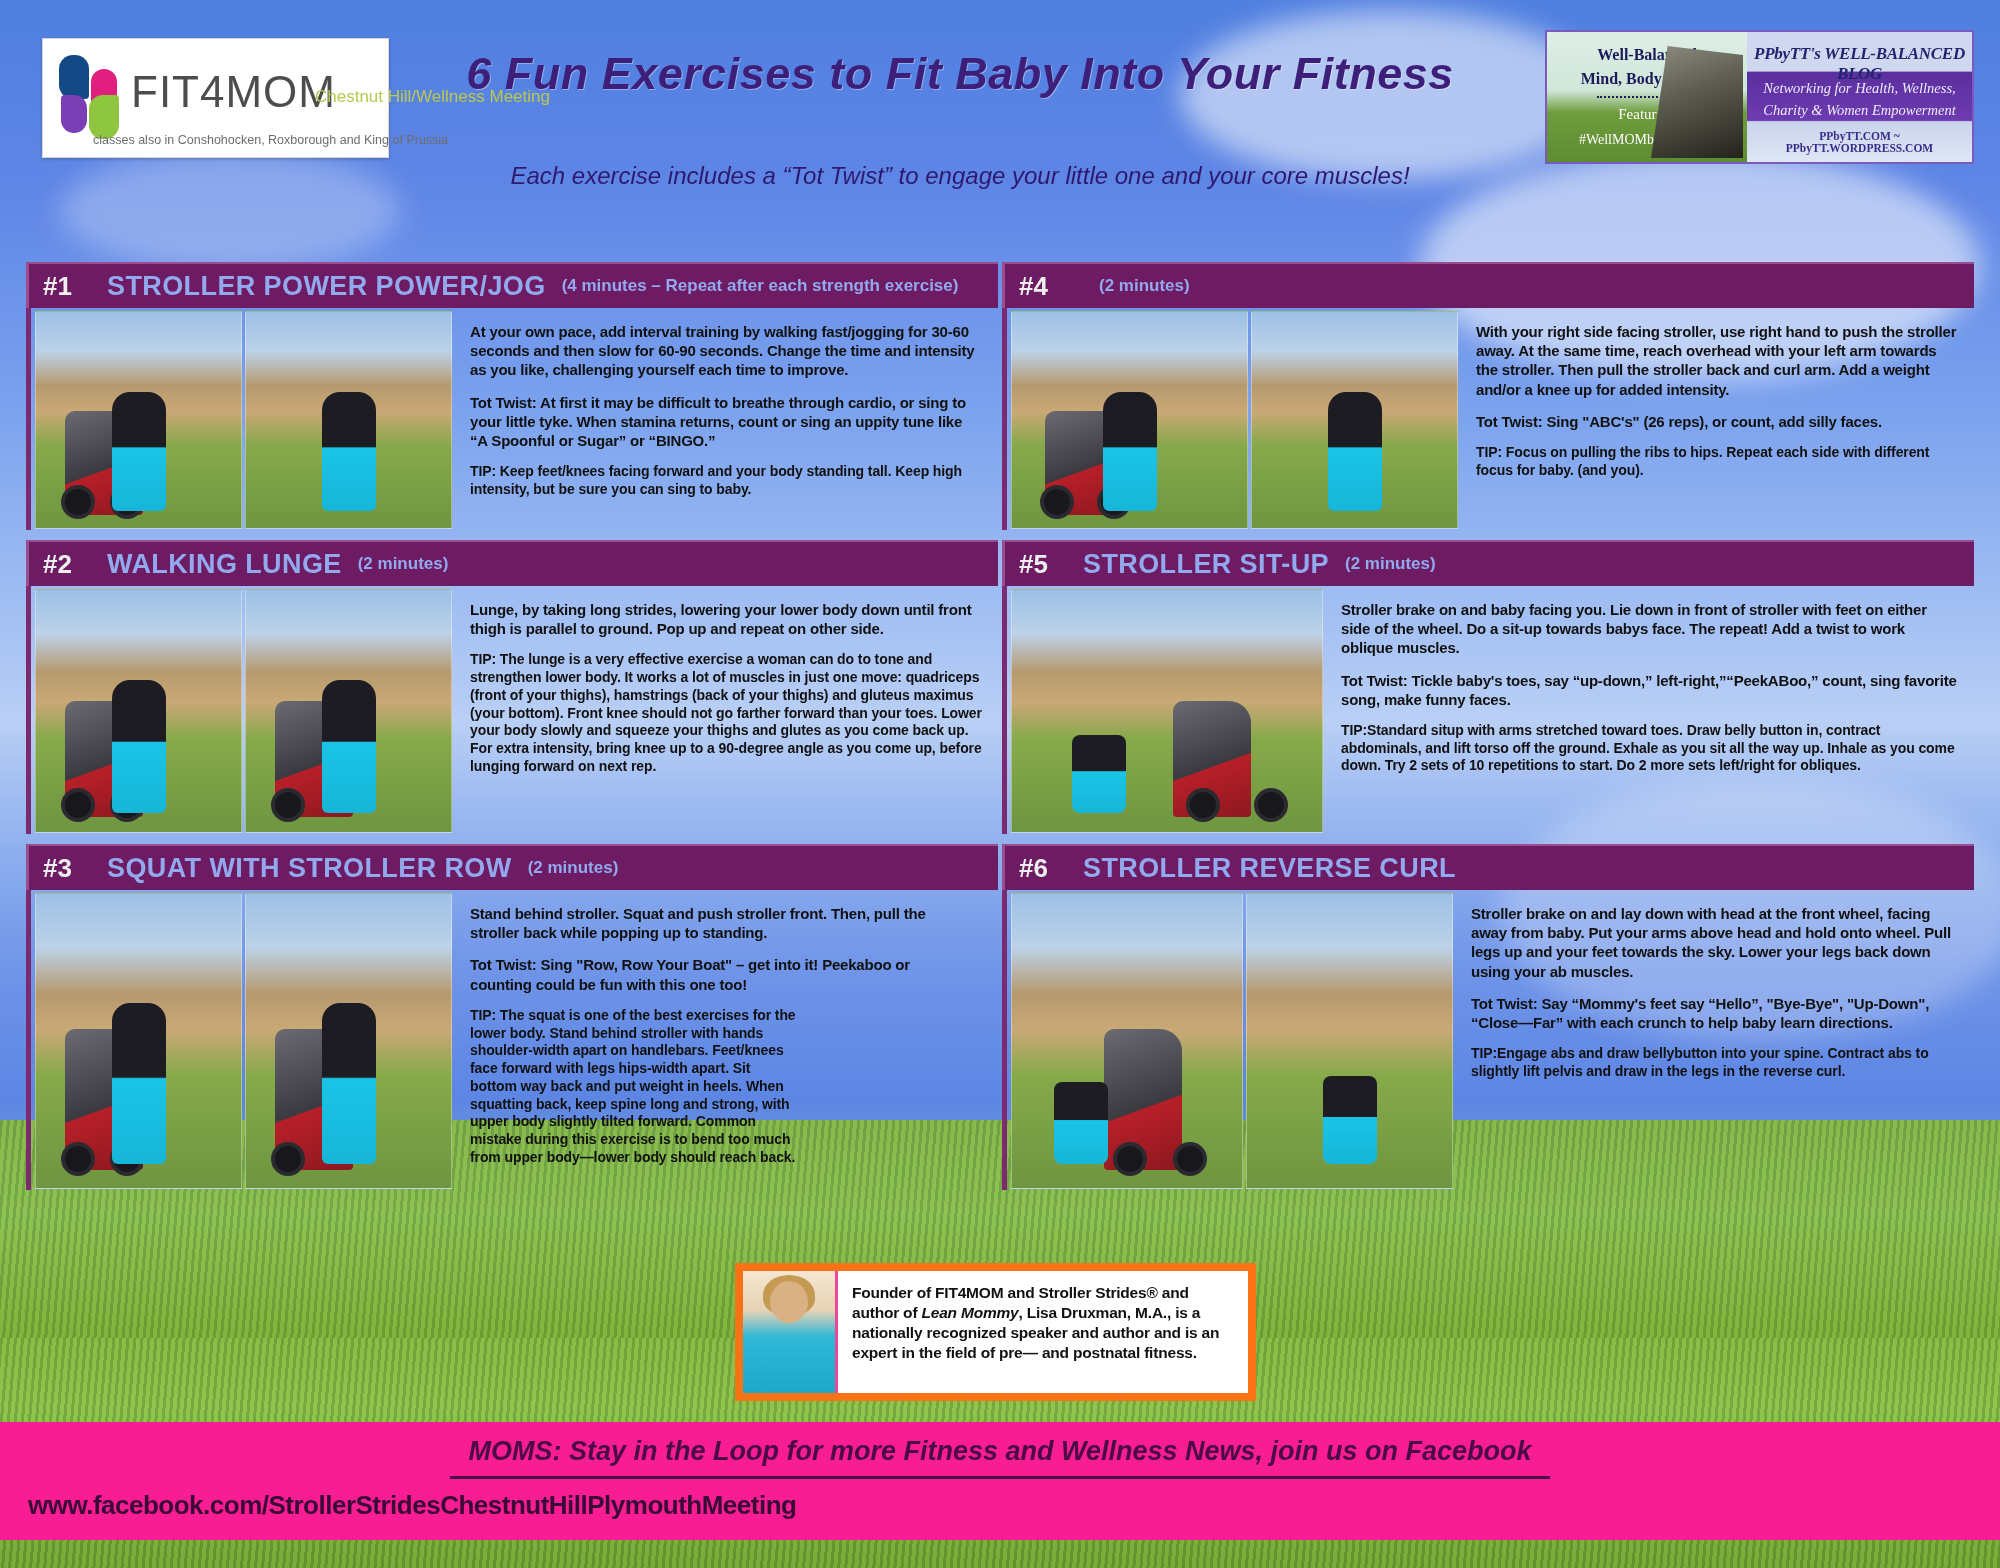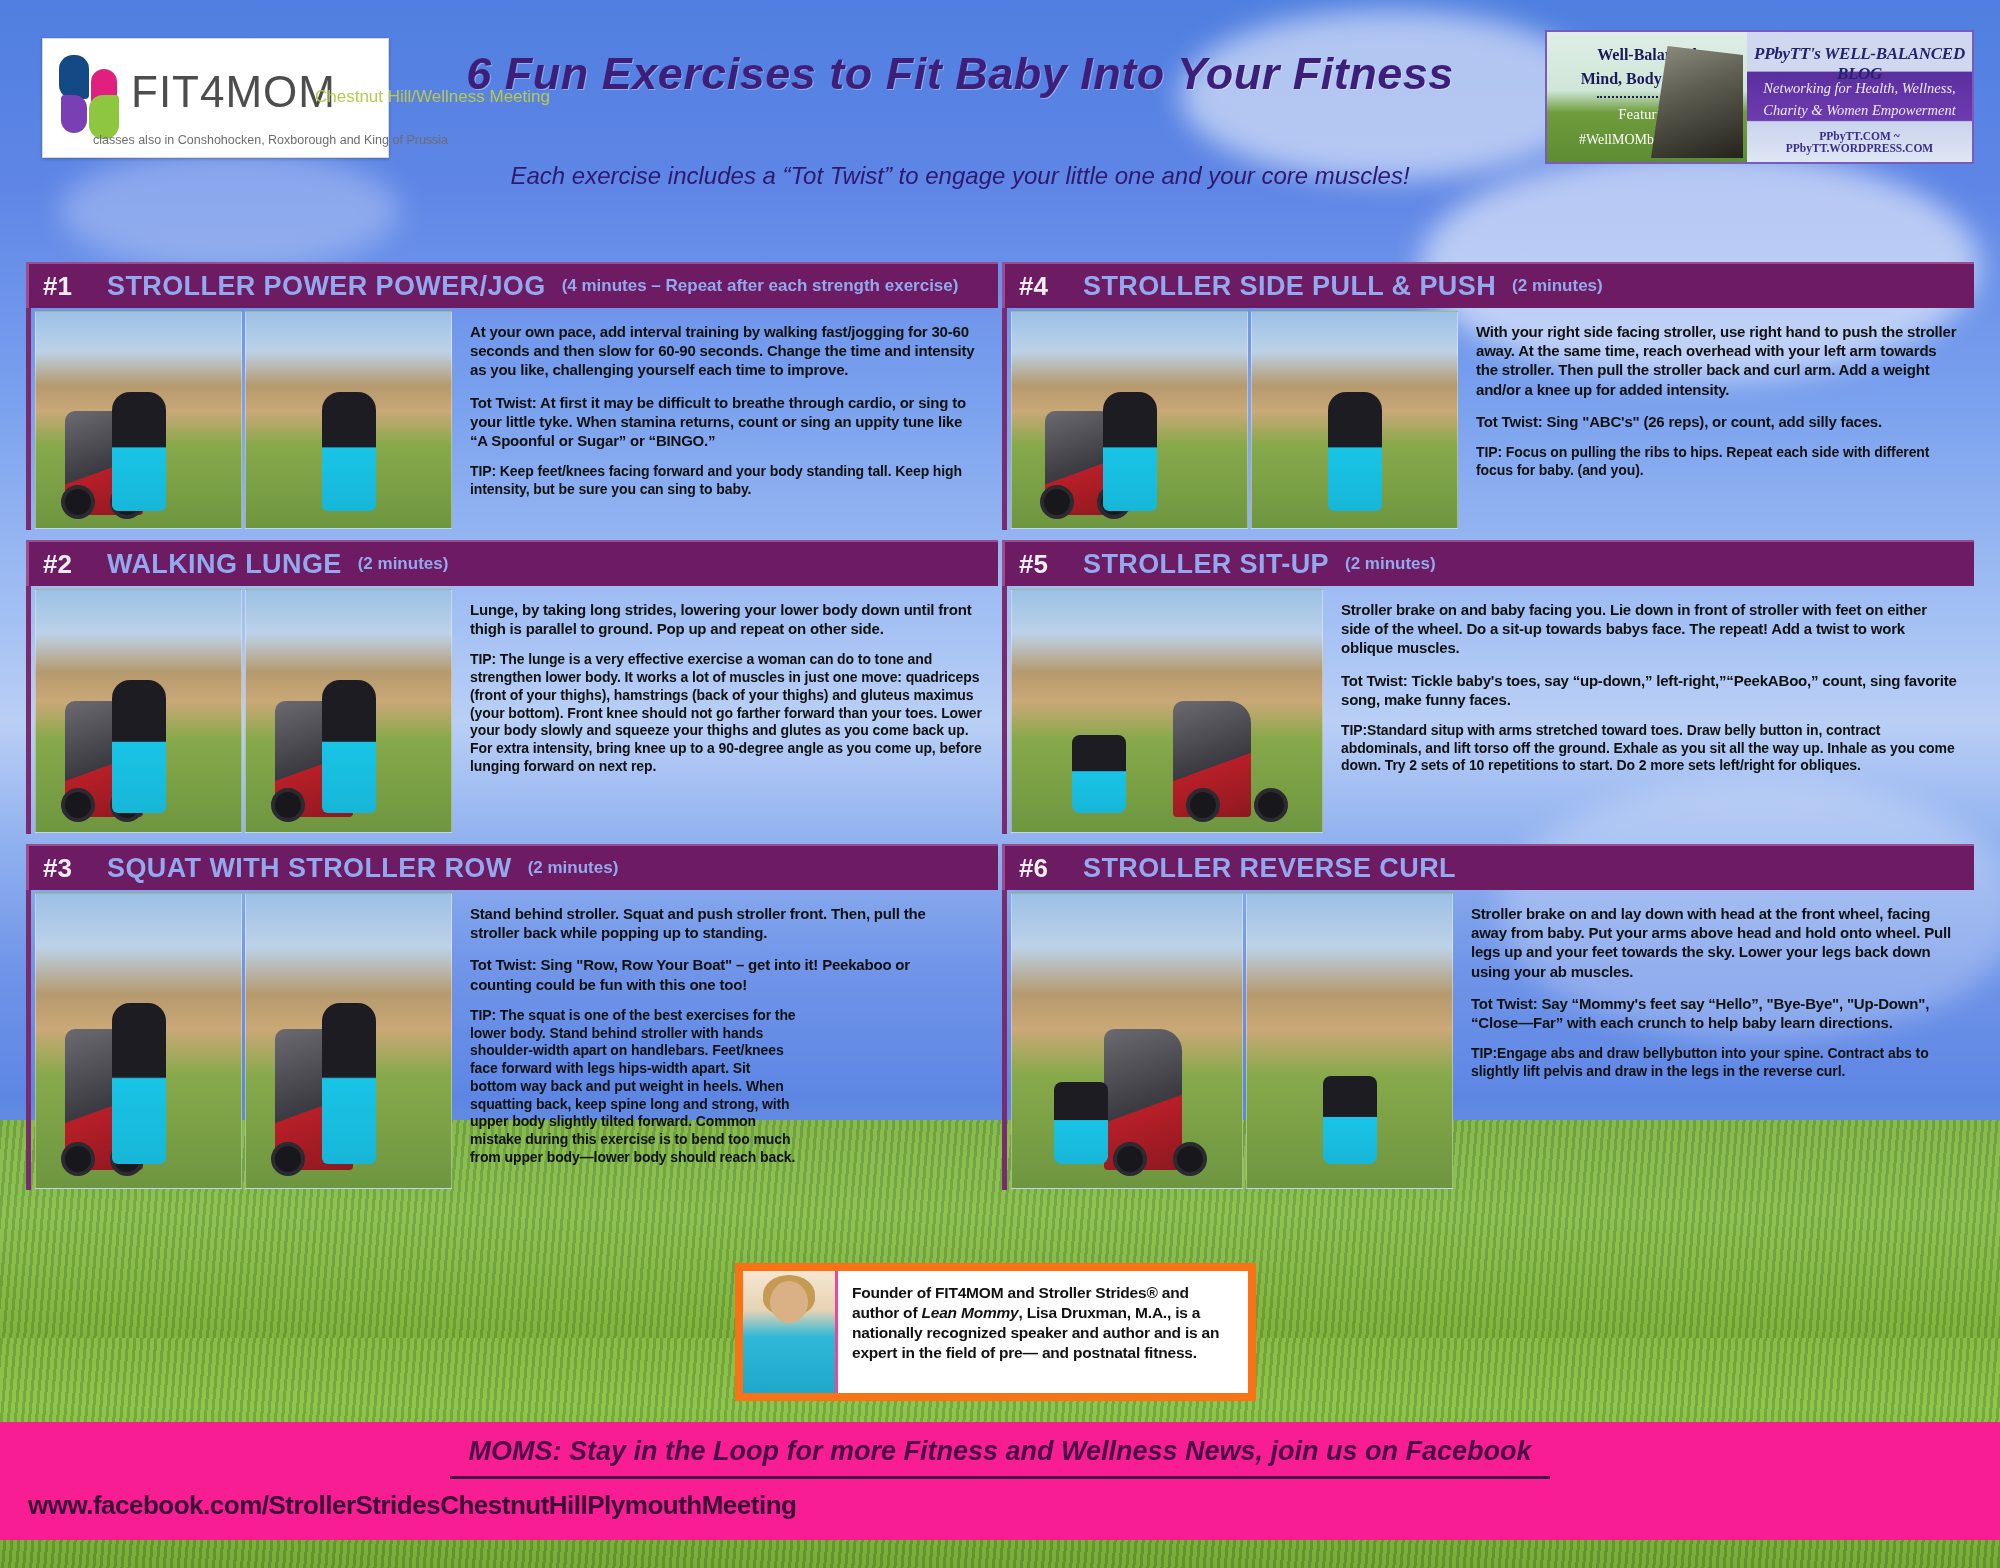--- a/index.html
+++ b/index.html
@@ -243,21 +243,20 @@
       </div>
     </div>
 
   </div>
 
   <div class="col right">
 
     <div class="exercise">
       <div class="ex-head">
         <span class="ex-num">#4</span>
-        <span class="ex-title">STROLLER SIDE PULL &amp; PUSH</span>
         <span class="ex-mins">(2 minutes)</span>
       </div>
       <div class="ex-body" style="height:222px;">
         <div class="photos">
           <div class="photo w2">
               <span class="stroller"></span>
               <span class="wheel w1"></span>
               <span class="wheel w2"></span>
               <span class="figure"></span>
             </div>

